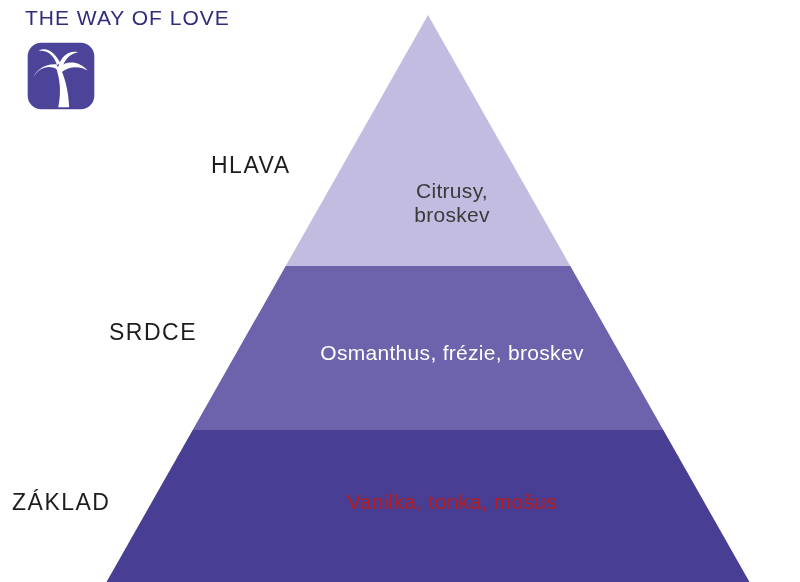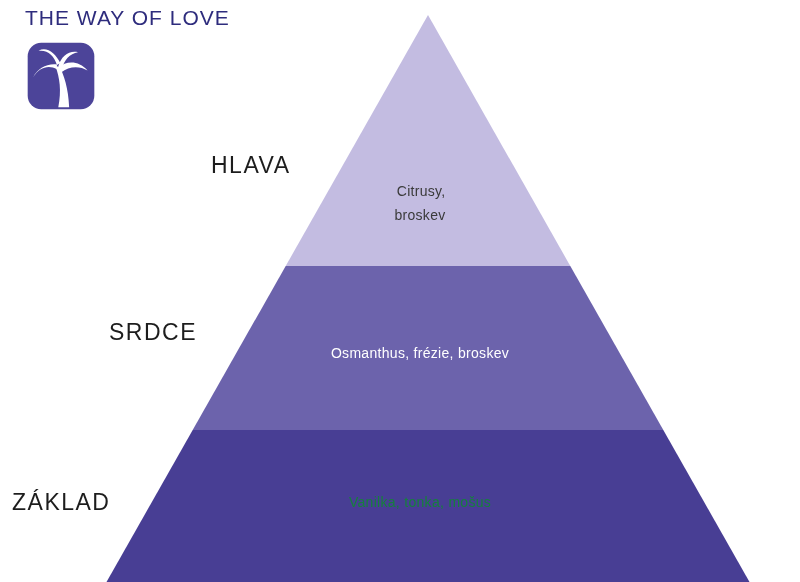--- a/index.html
+++ b/index.html
@@ -46,31 +46,31 @@
     font-weight: 400;
     letter-spacing: 1.5px;
     white-space: nowrap;
     text-align: right;
   }
   .tier-label.hlava  { left: 211px; top: 152px; }
   .tier-label.srdce  { left: 109px; top: 319px; }
   .tier-label.zaklad { left: 12px;  top: 460px; margin-top: 29px; }
   .tier-notes {
     position: absolute;
-    left: 420px;
+    left: 452px;
     transform: translateX(-50%);
-    text-align: right;
-    font-size: 14px;
+    text-align: center;
+    font-size: 21px;
     line-height: 24px;
     white-space: pre-line;
     letter-spacing: 0.3px;
   }
   .tier-notes.hlava  { top: 179px; color: #3a3a3a; }
   .tier-notes.srdce  { top: 341px; color: #ffffff; }
-  .tier-notes.zaklad { top: 490px; color: #15803d; }
+  .tier-notes.zaklad { top: 490px; color: #b91c1c; }
 </style>
 </head>
 <body>
 
 <div class="stage">
 
   <div class="brand-title">THE WAY OF LOVE</div>
 
   <svg class="brand-logo" viewBox="0 0 100 100" aria-hidden="true">
     <rect x="1" y="1" width="98" height="98" rx="20" ry="20" fill="#4c4499"></rect>

